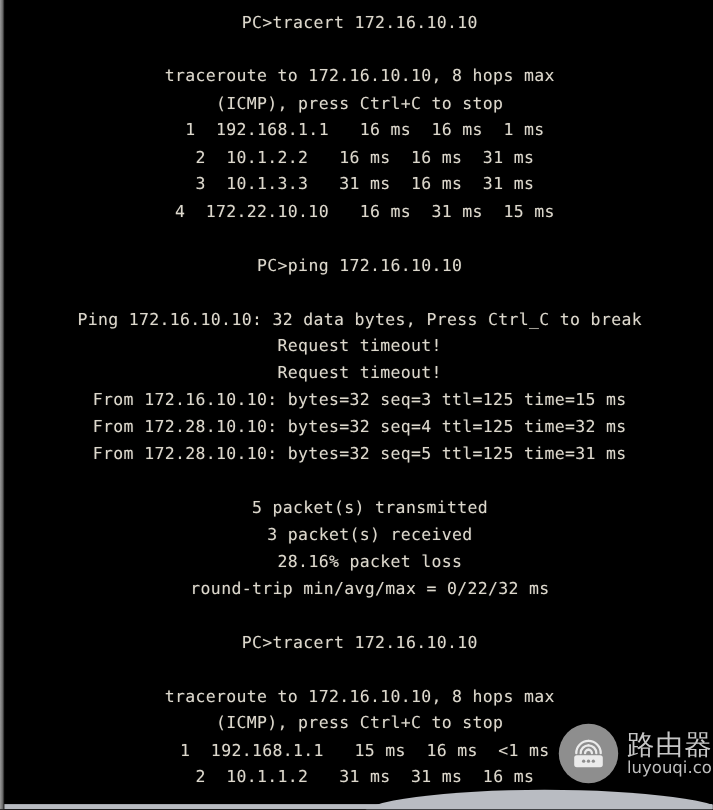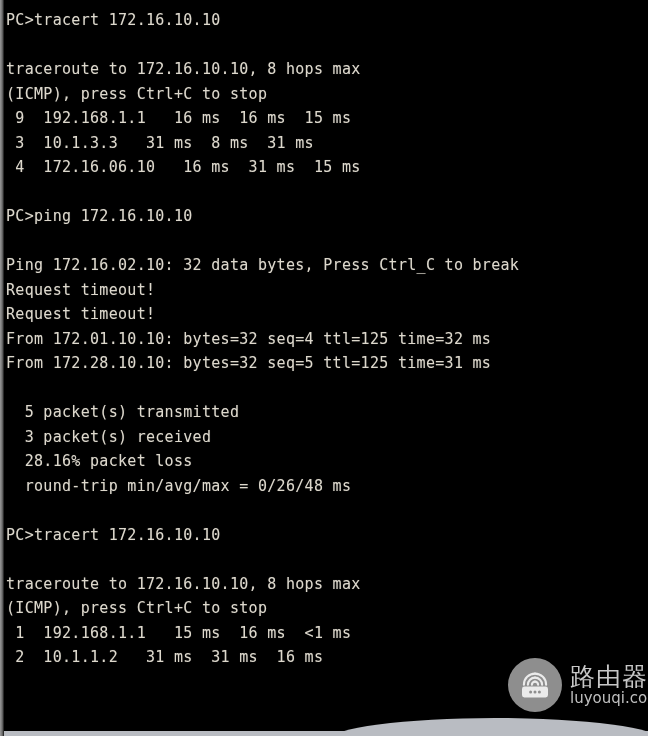--- a/index.html
+++ b/index.html
@@ -26,20 +26,21 @@
   }
   #terminal {
     position: absolute;
     left: 0;
     top: 0;
     width: 648px;
     height: 736px;
     padding: 8px 0 0 6px;
     box-sizing: border-box;
     z-index: 2;
+    text-align: center;
   }
   .line {
     font-family: "DejaVu Sans Mono", "Liberation Mono", monospace;
     font-size: 15px;
     line-height: 24.5px;
     height: 24.5px;
     color: #ddd8cc;
     white-space: pre;
     letter-spacing: 0.02em;
     text-shadow: 0 0 1px rgba(255,255,255,0.25);
@@ -112,36 +113,38 @@
 
 <div id="screen">
 
   <div id="left-edge"></div>
 
   <div id="terminal">
       <div class="line">PC&gt;tracert 172.16.10.10</div>
       <div class="line blank"></div>
       <div class="line">traceroute to 172.16.10.10, 8 hops max</div>
       <div class="line">(ICMP), press Ctrl+C to stop</div>
-      <div class="line"> 9  192.168.1.1   16 ms  16 ms  15 ms</div>
-      <div class="line"> 3  10.1.3.3   31 ms  8 ms  31 ms</div>
-      <div class="line"> 4  172.16.06.10   16 ms  31 ms  15 ms</div>
+      <div class="line"> 1  192.168.1.1   16 ms  16 ms  1 ms</div>
+      <div class="line"> 2  10.1.2.2   16 ms  16 ms  31 ms</div>
+      <div class="line"> 3  10.1.3.3   31 ms  16 ms  31 ms</div>
+      <div class="line"> 4  172.22.10.10   16 ms  31 ms  15 ms</div>
       <div class="line blank"></div>
       <div class="line">PC&gt;ping 172.16.10.10</div>
       <div class="line blank"></div>
-      <div class="line">Ping 172.16.02.10: 32 data bytes, Press Ctrl_C to break</div>
+      <div class="line">Ping 172.16.10.10: 32 data bytes, Press Ctrl_C to break</div>
       <div class="line">Request timeout!</div>
       <div class="line">Request timeout!</div>
-      <div class="line">From 172.01.10.10: bytes=32 seq=4 ttl=125 time=32 ms</div>
+      <div class="line">From 172.16.10.10: bytes=32 seq=3 ttl=125 time=15 ms</div>
+      <div class="line">From 172.28.10.10: bytes=32 seq=4 ttl=125 time=32 ms</div>
       <div class="line">From 172.28.10.10: bytes=32 seq=5 ttl=125 time=31 ms</div>
       <div class="line blank"></div>
       <div class="line">  5 packet(s) transmitted</div>
       <div class="line">  3 packet(s) received</div>
       <div class="line">  28.16% packet loss</div>
-      <div class="line">  round-trip min/avg/max = 0/26/48 ms</div>
+      <div class="line">  round-trip min/avg/max = 0/22/32 ms</div>
       <div class="line blank"></div>
       <div class="line">PC&gt;tracert 172.16.10.10</div>
       <div class="line blank"></div>
       <div class="line">traceroute to 172.16.10.10, 8 hops max</div>
       <div class="line">(ICMP), press Ctrl+C to stop</div>
       <div class="line"> 1  192.168.1.1   15 ms  16 ms  &lt;1 ms</div>
       <div class="line"> 2  10.1.1.2   31 ms  31 ms  16 ms</div>
     </div>
 
   <div id="bottom-curve"></div>

